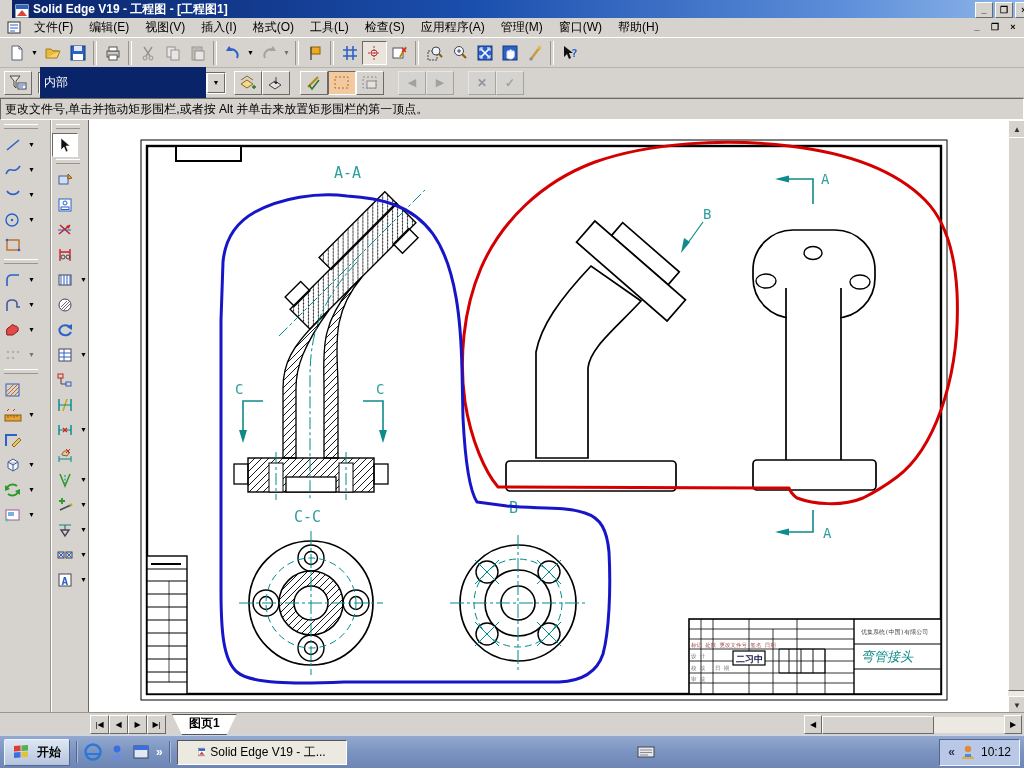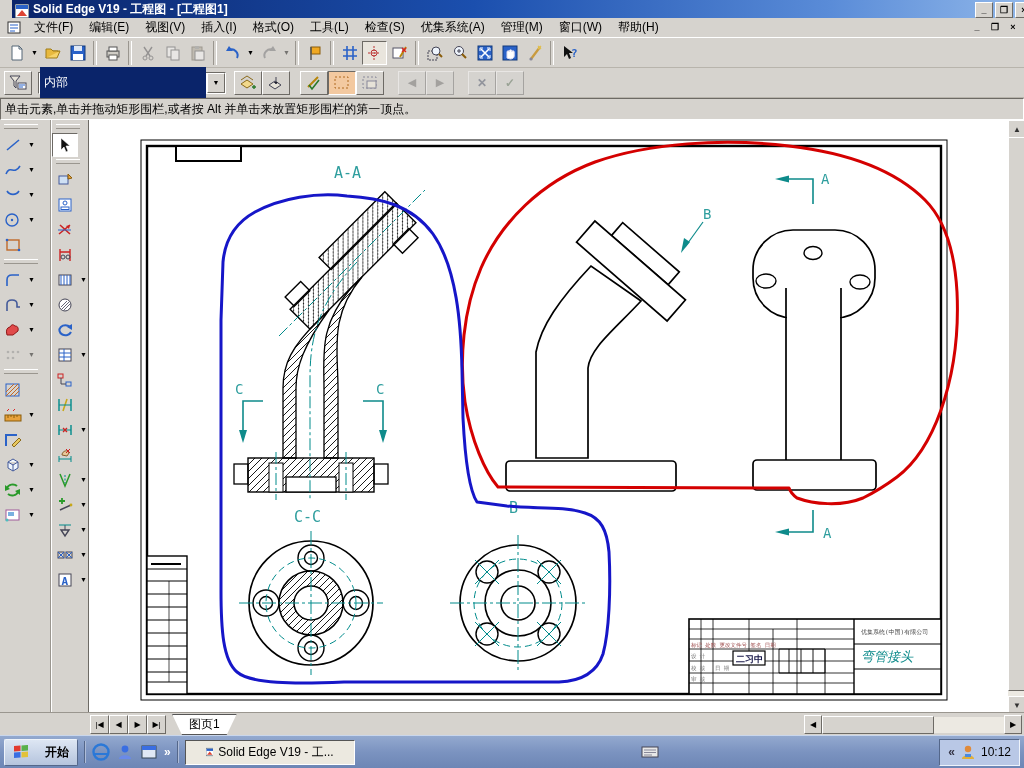--- a/index.html
+++ b/index.html
@@ -35,28 +35,28 @@
   .pcol{display:flex;flex-direction:column;align-items:flex-start;padding-top:2px}
   .prow{display:flex;align-items:center;height:25px}
   .pbtn{width:24px;height:22px;display:flex;align-items:center;justify-content:center}
   .grip{height:3px;border-top:1px solid #fff;border-bottom:1px solid #9a968f;width:34px;margin:2px 0 3px 4px}
   #canvas{left:88px;top:0;width:920px;height:592px;background:#fff;border-left:1px solid #6d6a65;box-sizing:border-box}
   .sbtn{background:#d6d3ce;display:flex;align-items:center;justify-content:center;font-size:8px;color:#333}
   #vscroll{left:1008px;top:0;width:16px;height:592px;background:#ece9e2}
   
   #tabrow{left:0;top:712px;width:1024px;height:23px;background:#d6d3ce;border-top:1px solid #9a968f;display:flex;align-items:center}
   .navbtn{width:17px;height:17px;display:flex;align-items:center;justify-content:center;font-size:8px;flex:none}
-  #sheettab{height:19px;background:#fff;display:flex;align-items:center;justify-content:center;
-    font-weight:normal;padding:0 16px;clip-path:polygon(0 0,100% 0,calc(100% - 10px) 100%,10px 100%);
+  #sheettab{height:19px;background:#fff;display:flex;align-items:flex-start;justify-content:center;
+    font-weight:bold;padding:0 16px;clip-path:polygon(0 0,100% 0,calc(100% - 10px) 100%,10px 100%);
     border:1px solid #555;flex:none}
   
   #taskbar{left:0;top:735px;width:1024px;height:33px;
     background:linear-gradient(180deg,#93a9cf 0%,#7b93c0 50%,#6d86b5 100%);
     display:flex;align-items:center;gap:6px;padding:0 4px;box-sizing:border-box;border-top:1px solid #c9d6ec}
-  #startbtn{height:25px;display:flex;align-items:center;gap:16px;padding:0 8px;font-weight:bold;
+  #startbtn{height:25px;display:flex;align-items:center;gap:8px;padding:0 8px;font-weight:bold;
     background:linear-gradient(180deg,#dde6f3,#b5c4dd);border:1px solid;border-color:#eef3fa #54678a #54678a #eef3fa;border-radius:2px}
   .taskbtn{height:25px;width:170px;display:flex;align-items:center;gap:5px;padding:0 20px;box-sizing:border-box;
     background:#d6d3ce;border:1px solid;border-color:#fff #555 #555 #fff;font-size:12px;white-space:nowrap;overflow:hidden}
   .taskbtn.active{background:#ece9e0;border-color:#555 #fff #fff #555}
   #tray{margin-left:auto;height:25px;display:flex;align-items:center;gap:5px;padding:0 8px;
     background:#b9c8e6;border:1px solid;border-color:#54678a #eef3fa #eef3fa #54678a}
   svg{display:block}
   text{font-family:"DejaVu Sans Mono",monospace}
 </style>
 </head>
@@ -81,21 +81,21 @@
     <rect x="2" y="1" width="12" height="11" fill="#fff" stroke="#333"></rect>
       <path d="M4,4 h8 M4,7 h8 M4,10 h5" stroke="#2a62c8"></path>
   </svg>
   <span class="menuitem">文件(F)</span>
   <span class="menuitem">编辑(E)</span>
   <span class="menuitem">视图(V)</span>
   <span class="menuitem">插入(I)</span>
   <span class="menuitem">格式(O)</span>
   <span class="menuitem">工具(L)</span>
   <span class="menuitem">检查(S)</span>
-  <span class="menuitem">优集系统(A)</span>
+  <span class="menuitem">应用程序(A)</span>
   <span class="menuitem">管理(M)</span>
   <span class="menuitem">窗口(W)</span>
   <span class="menuitem">帮助(H)</span>
   <span style="margin-left:auto;display:flex;gap:2px;padding-right:3px">
     <span class="winbtn">_</span>
     <span class="winbtn">❐</span>
     <span class="winbtn">×</span>
   </span>
 </div>
 
@@ -281,21 +281,21 @@
     </span>
   <span style="width:14px"></span>
   <span class="tbtn raised dis" style="width:26px;color:#666;font-size:11px">◀</span>
   <span class="tbtn raised dis" style="width:26px;color:#666;font-size:11px">▶</span>
   <span style="width:14px"></span>
   <span class="tbtn raised dis" style="width:26px;font-weight:bold;color:#2a4a9a">✕</span>
   <span class="tbtn raised dis" style="width:26px;font-weight:bold;color:#2a7a2a">✓</span>
 </div>
 
 <div id="promptbar" class="abs">
-  <span>单击元素,单击并拖动矩形围栏,或者按 Alt 并单击来放置矩形围栏的第一顶点。</span>
+  <span>更改文件号,单击并拖动矩形围栏,或者按 Alt 并单击来放置矩形围栏的第一顶点。</span>
 </div>
 
 <div id="workspace" class="abs">
 
   <div id="palette" class="abs">
     <div class="pcol" style="width:50px">
       <div class="grip"></div>
       <div class="prow">
           <span class="pbtn flat">
             <svg width="18" height="16">

